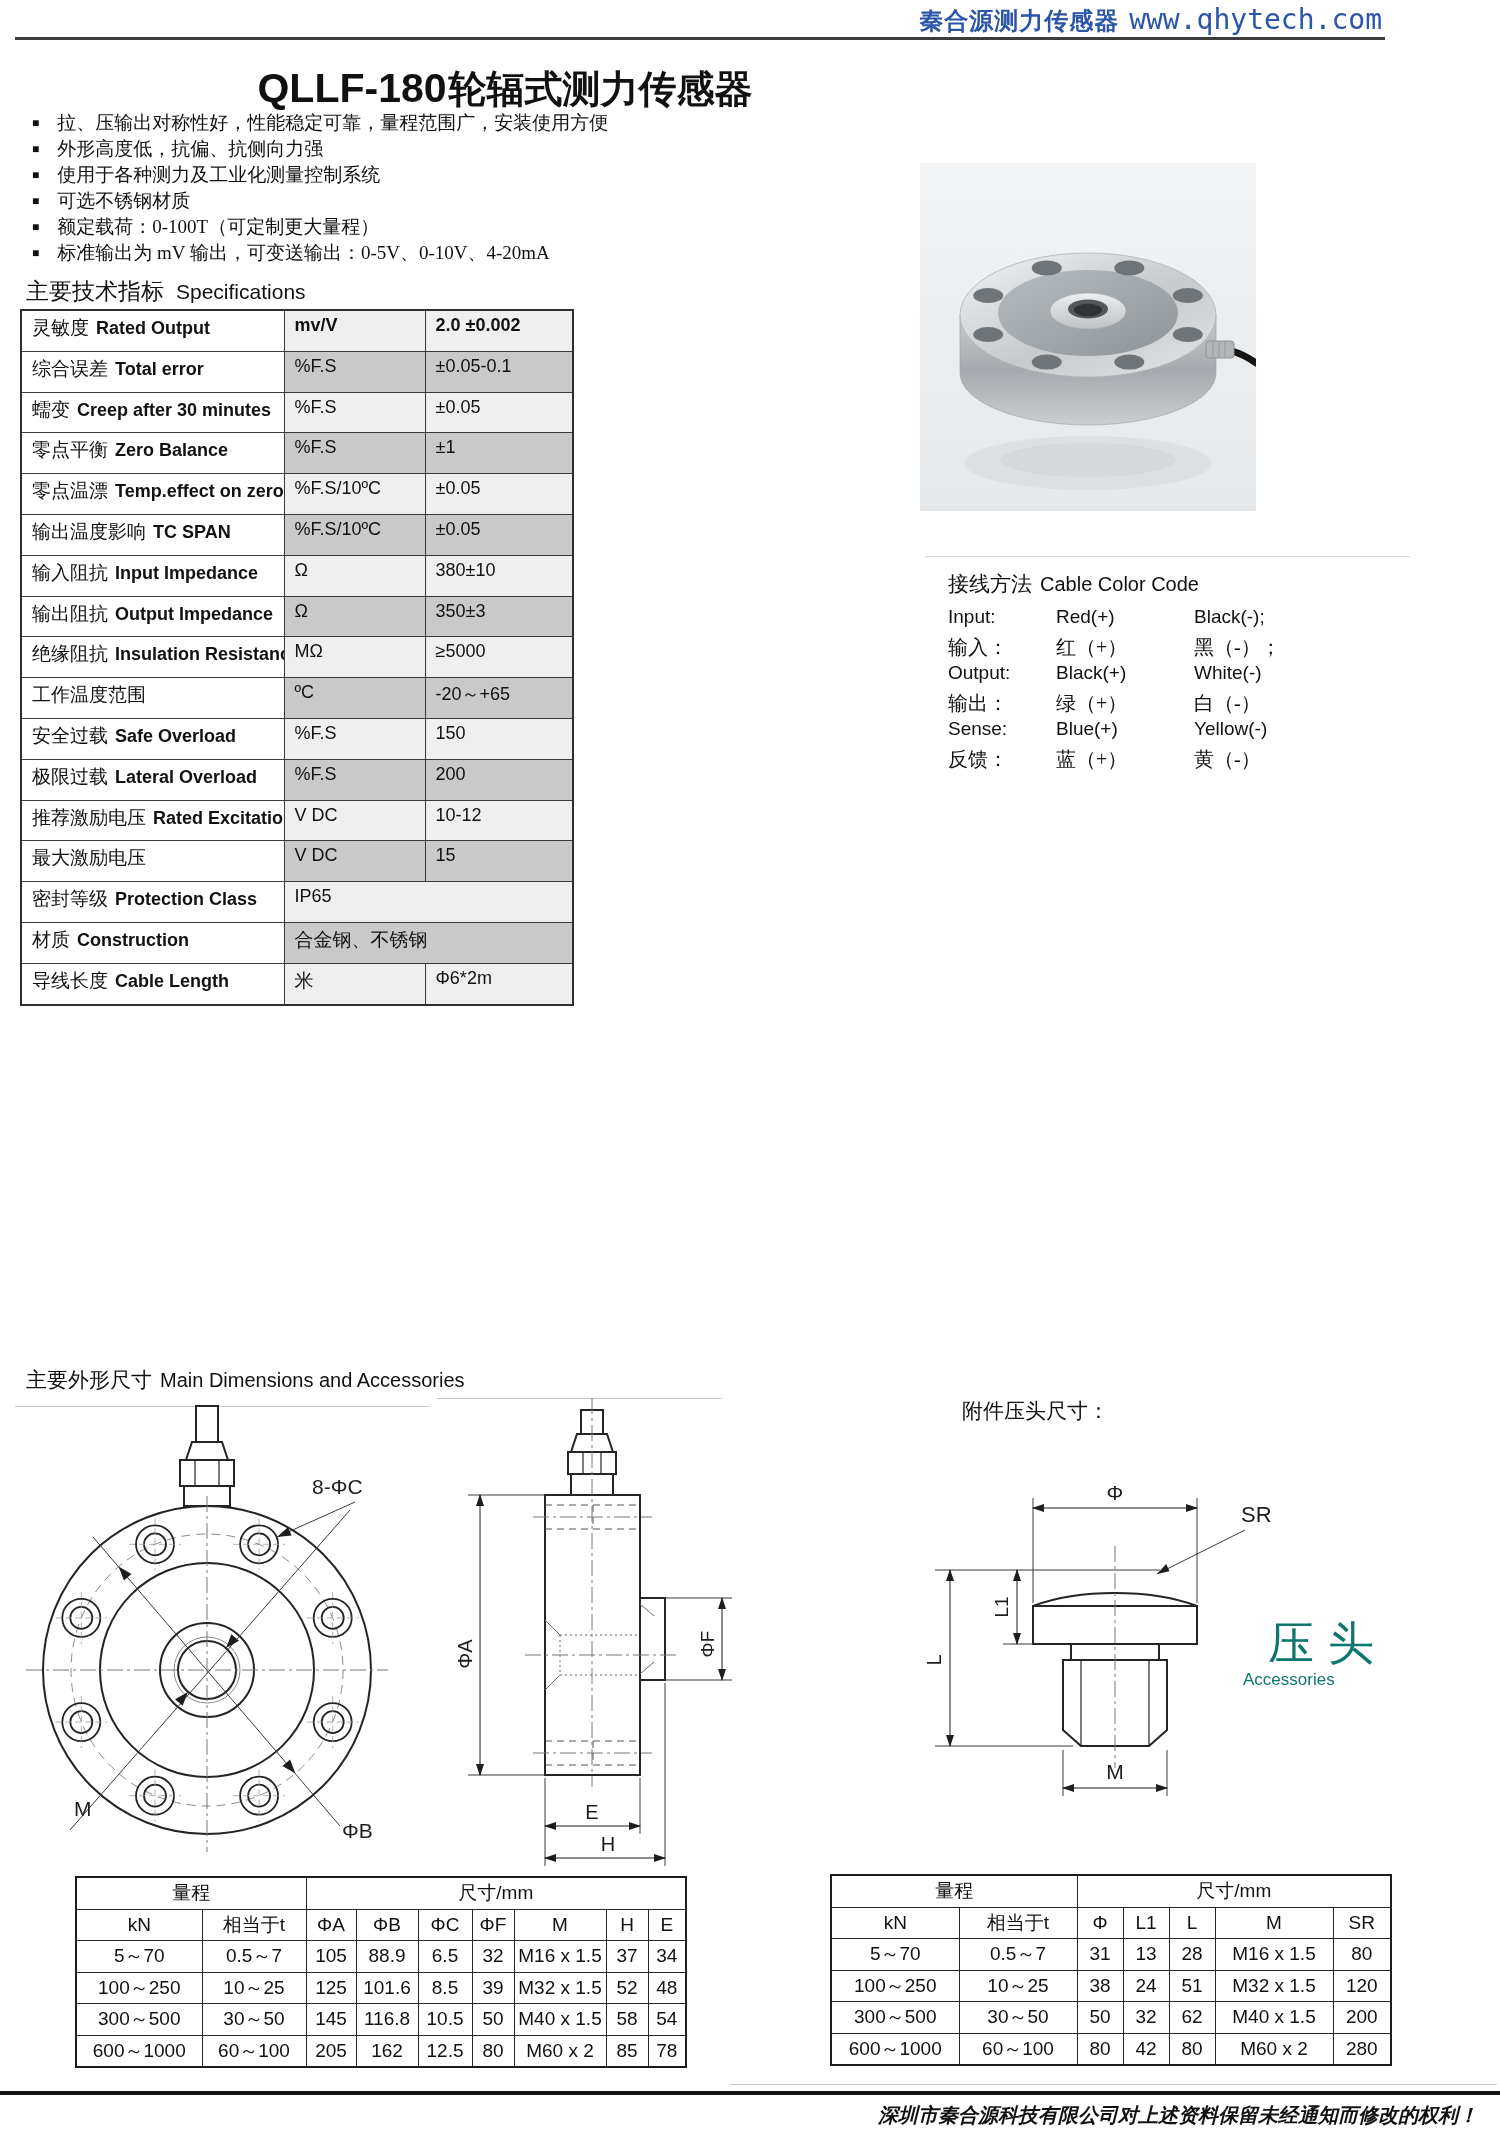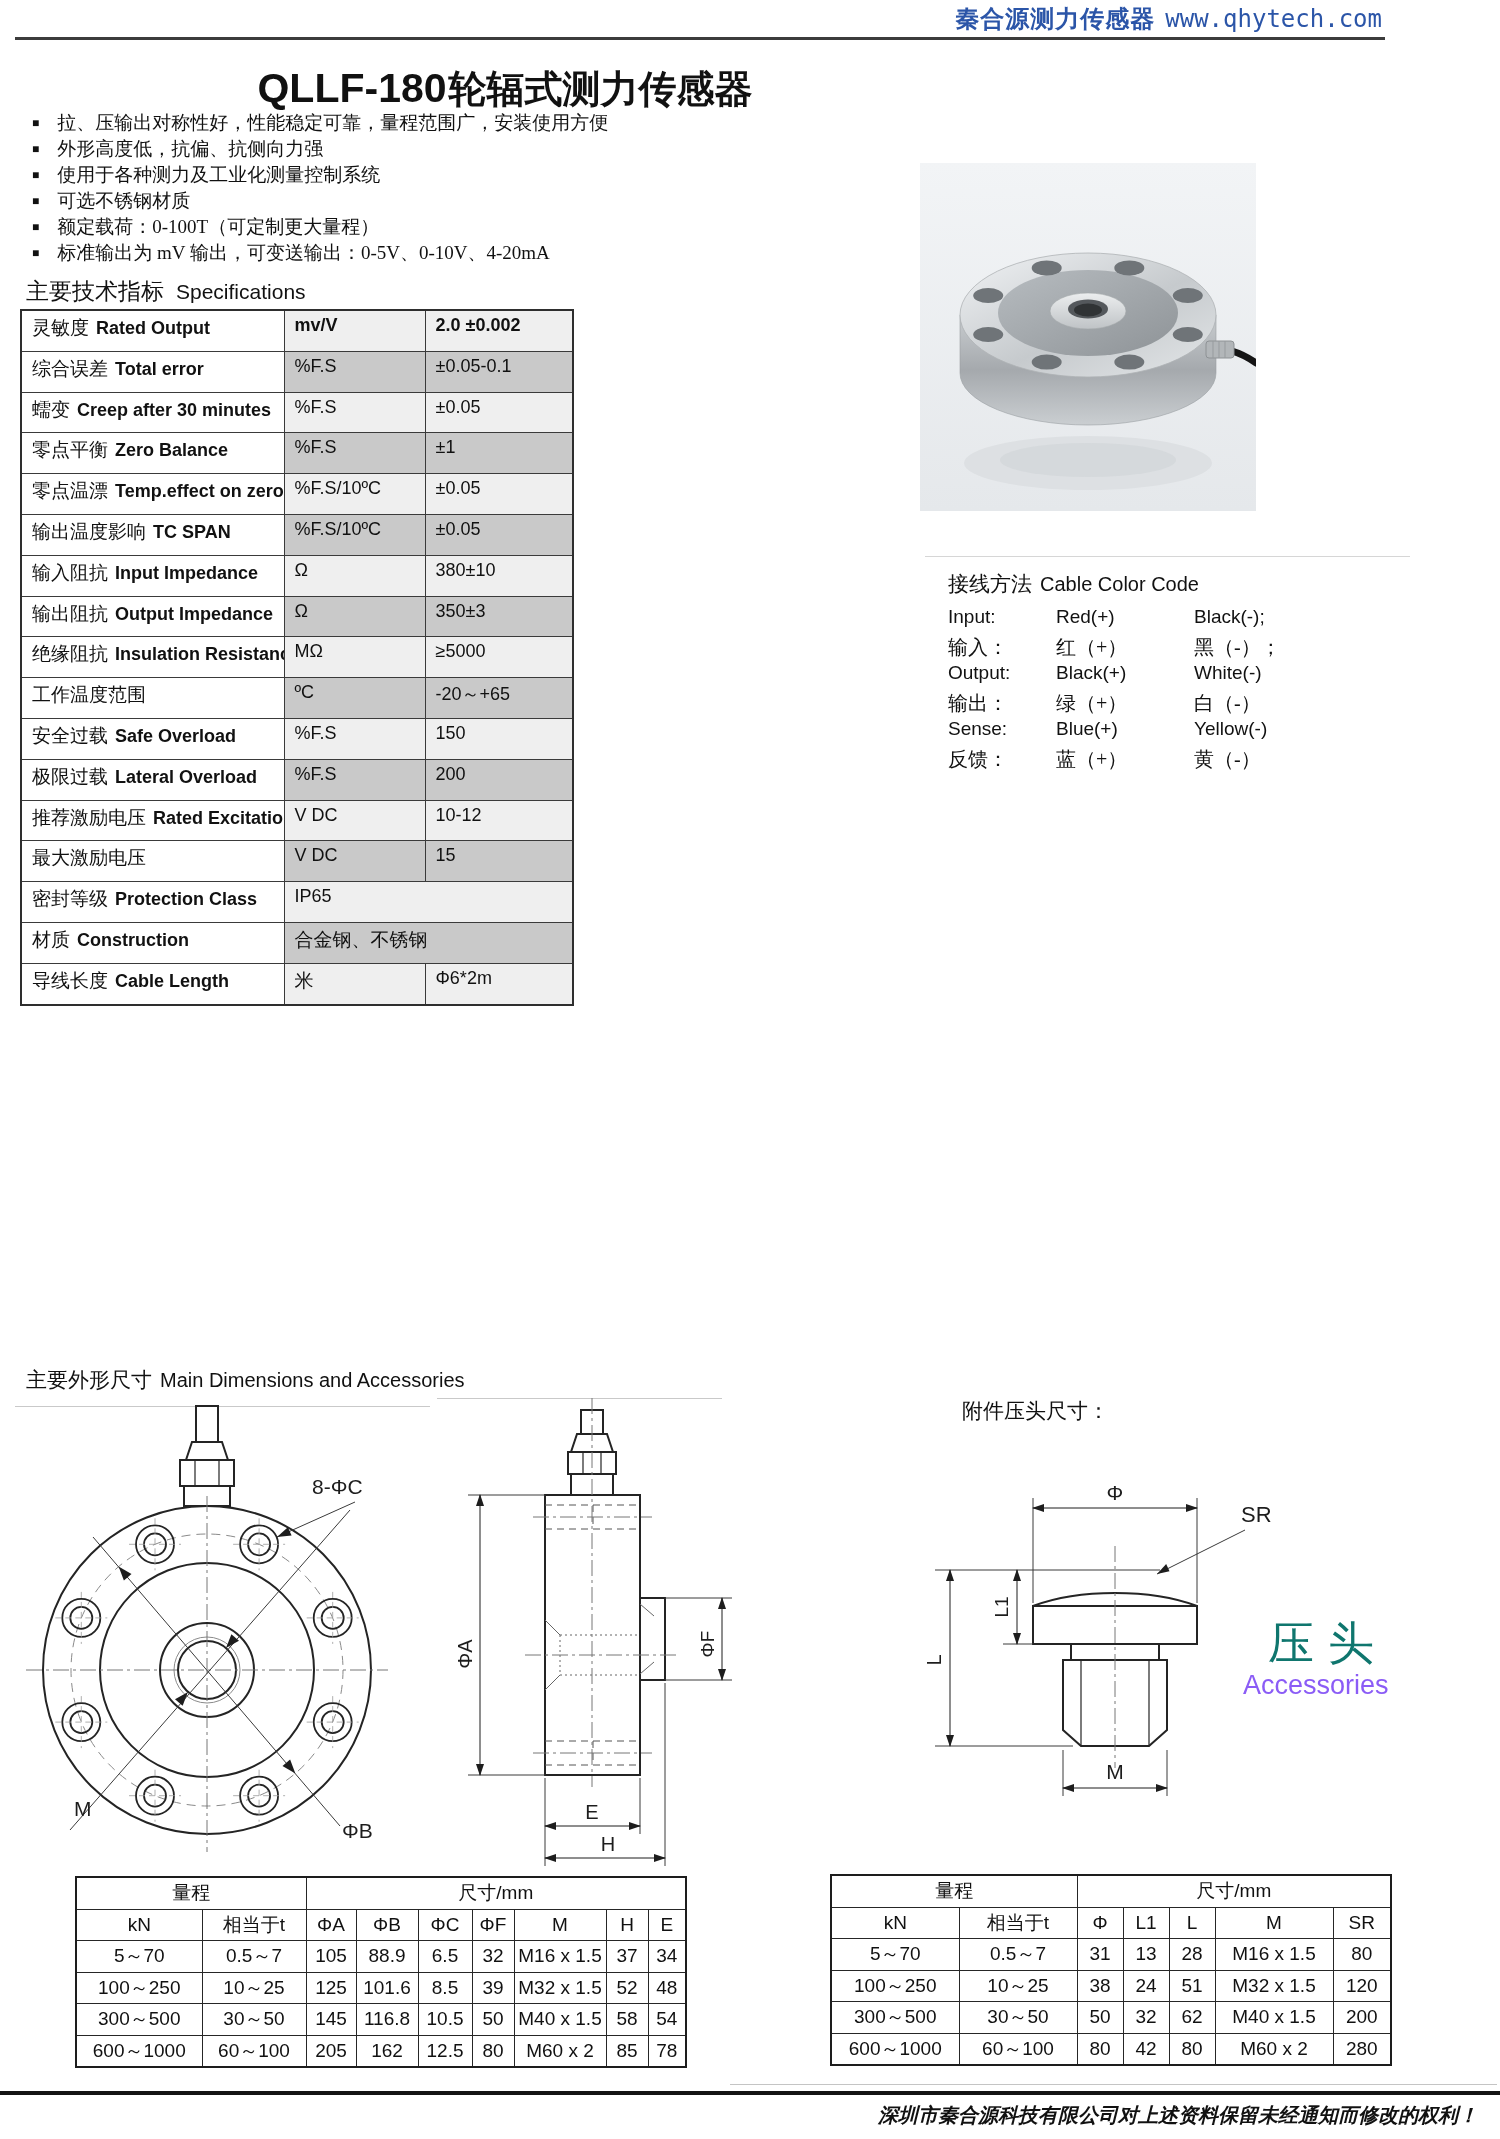--- a/index.html
+++ b/index.html
@@ -3,21 +3,21 @@
 <meta charset="utf-8">
 <style>
   html,body{margin:0;padding:0;background:#fff;}
   .page{position:relative;width:1500px;height:2139px;background:#ffffff;overflow:hidden;
         font-family:"Liberation Sans",sans-serif;color:#111;}
   .abs{position:absolute;}
 
   
   .brand{top:3px;right:118px;white-space:nowrap;color:#2b55a8;}
   .brand .zhb{font-family:"Liberation Sans",sans-serif;font-weight:bold;font-size:24px;letter-spacing:1px;}
-  .brand .urlb{font-family:"DejaVu Sans Mono",monospace;font-size:24px;margin-left:10px;}
+  .brand .urlb{font-family:"DejaVu Sans Mono",monospace;font-size:28px;margin-left:10px;}
   .rule{top:37px;left:15px;width:1370px;height:3px;background:#3c3c3c;}
 
   
   .title{top:64px;left:0;width:1010px;text-align:center;white-space:nowrap;}
   .title .model{font-size:41px;font-weight:bold;font-family:"Liberation Sans",sans-serif;}
   .title .tname{font-size:38px;font-weight:bold;font-family:"Liberation Serif",serif;margin-left:2px;}
 
   
   .features{top:110px;left:32px;list-style:none;margin:0;padding:0;}
   .features li{height:26px;font-size:19px;font-family:"Liberation Serif",serif;white-space:nowrap;}
@@ -59,21 +59,21 @@
   .dims-head-left{top:1366px;left:26px;white-space:nowrap;}
   .dims-head-left .zh{font-family:"Liberation Serif",serif;font-size:21px;}
   .dims-head-left .en{font-family:"Liberation Sans",sans-serif;font-size:20px;margin-left:8px;}
   .dims-head-right{top:1366px;left:962px;font-family:"Liberation Serif",serif;font-size:21px;white-space:nowrap;margin-top:31px;}
   .imgline{background:#c9c9c9;height:1px;}
 
   svg text{font-family:"Liberation Sans",sans-serif;fill:#1d1d1d;}
 
   .head-label-zh{top:1613px;left:1268px;font-size:46px;letter-spacing:14px;white-space:nowrap;
                  font-family:"Liberation Sans",sans-serif;color:#0f766e;}
-  .head-label-en{top:1670px;left:1243px;font-size:27px;white-space:nowrap;color:#8b5cf6;}
+  .head-label-en{top:1670px;left:1243px;font-size:17px;white-space:nowrap;color:#0f766e;}
 
   
   .btable td{border:1.6px solid #262626;text-align:center;vertical-align:middle;
              font-size:19px;height:30.5px;padding:0;white-space:nowrap;overflow:hidden;}
   .btable{border:2.2px solid #1d1d1d;background:#fff;}
   .dims-table{top:1876px;left:75px;width:610px;}
   .head-table{top:1874px;left:830px;width:560px;}
 
   
   .footline{top:2091px;left:0;width:1500px;height:4px;background:#141414;}

